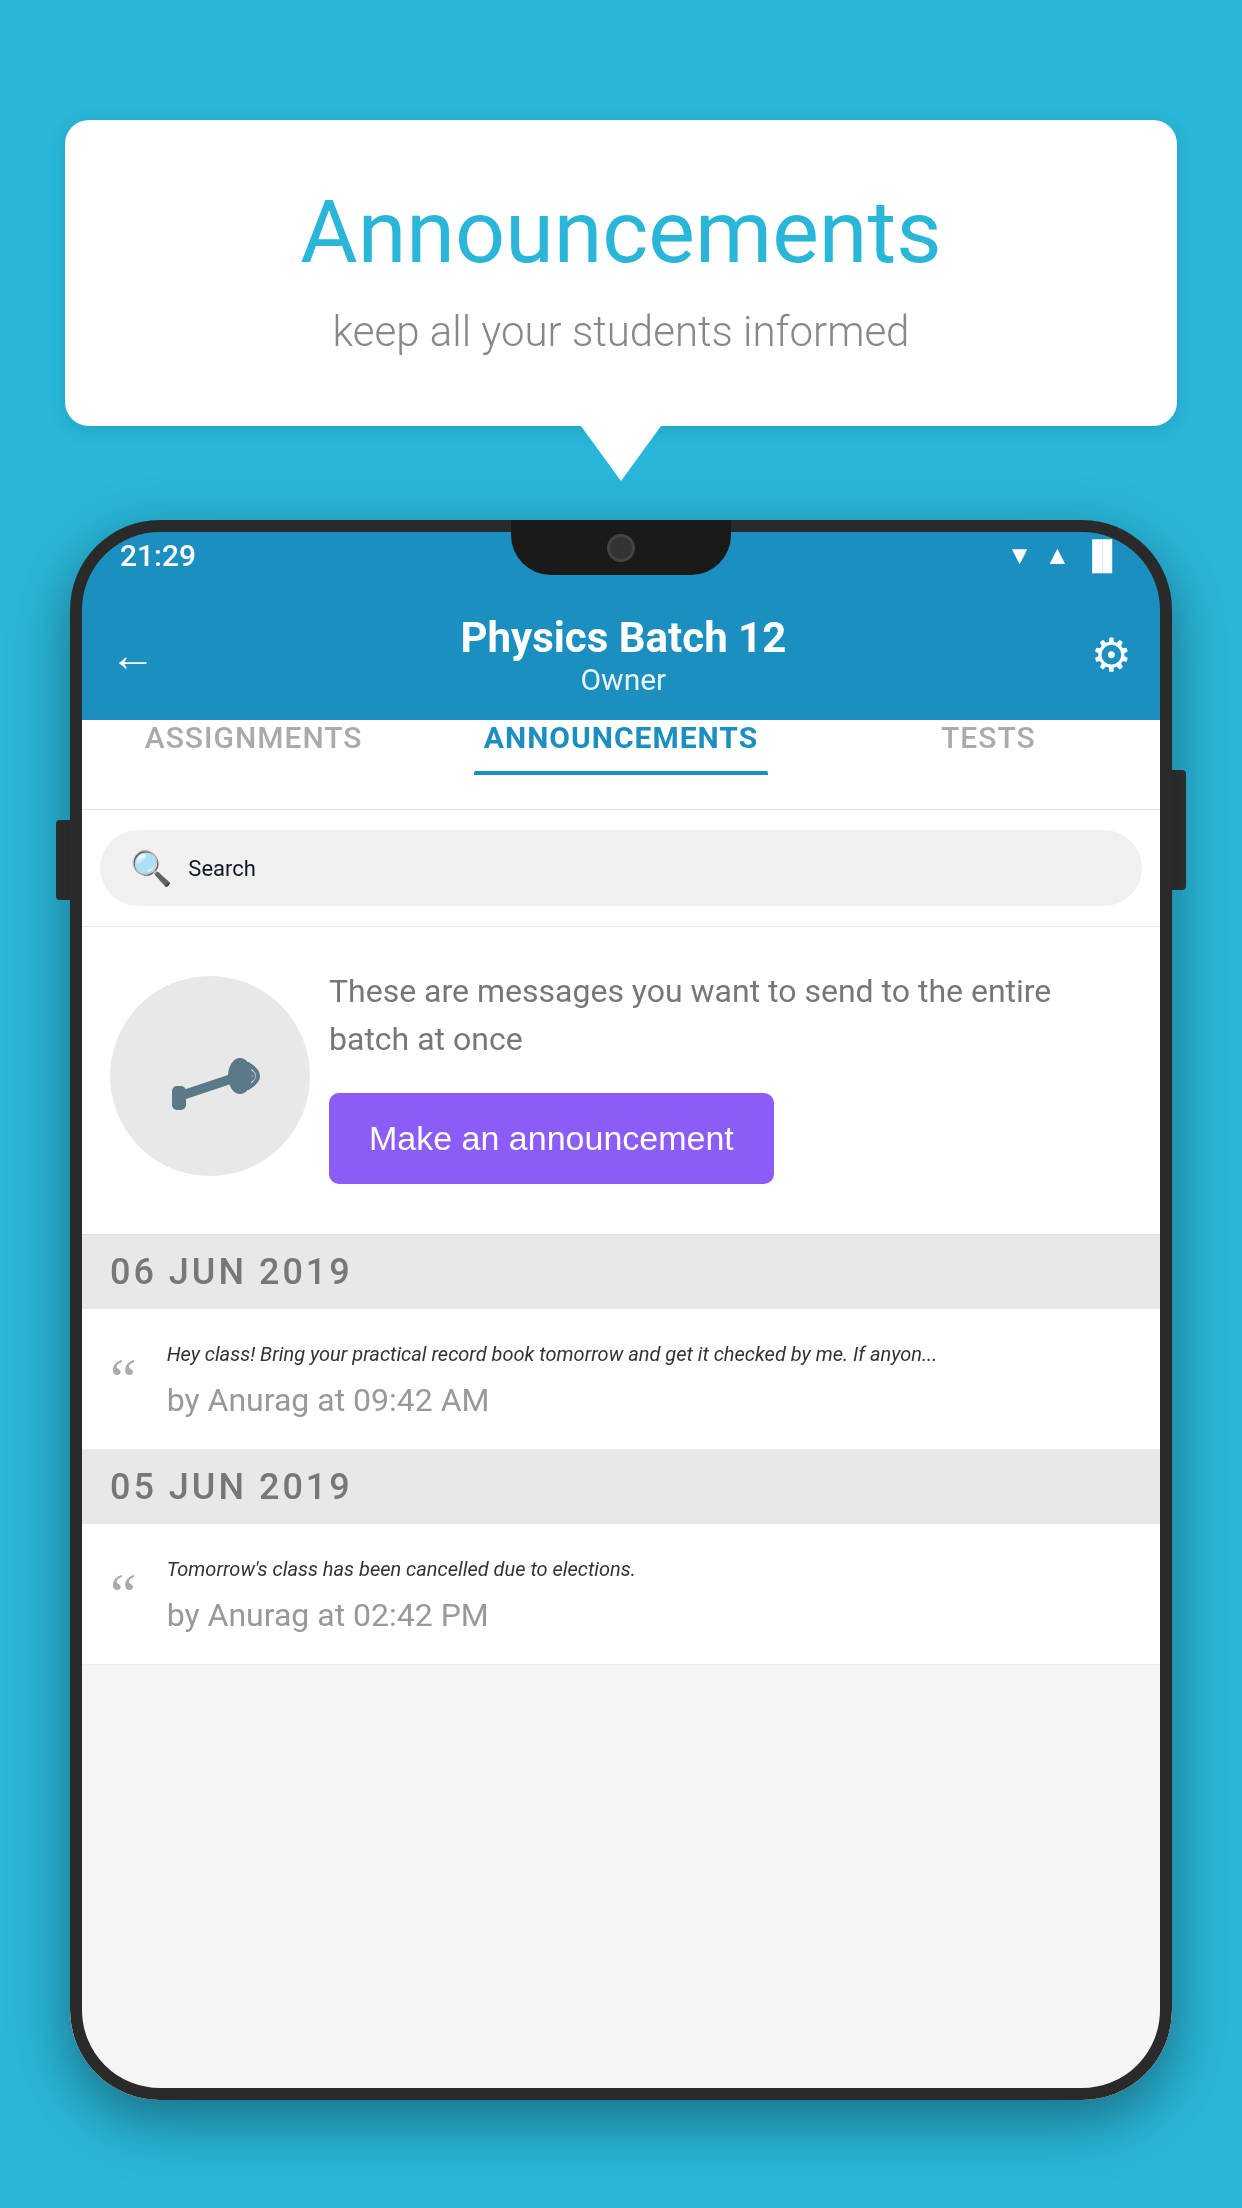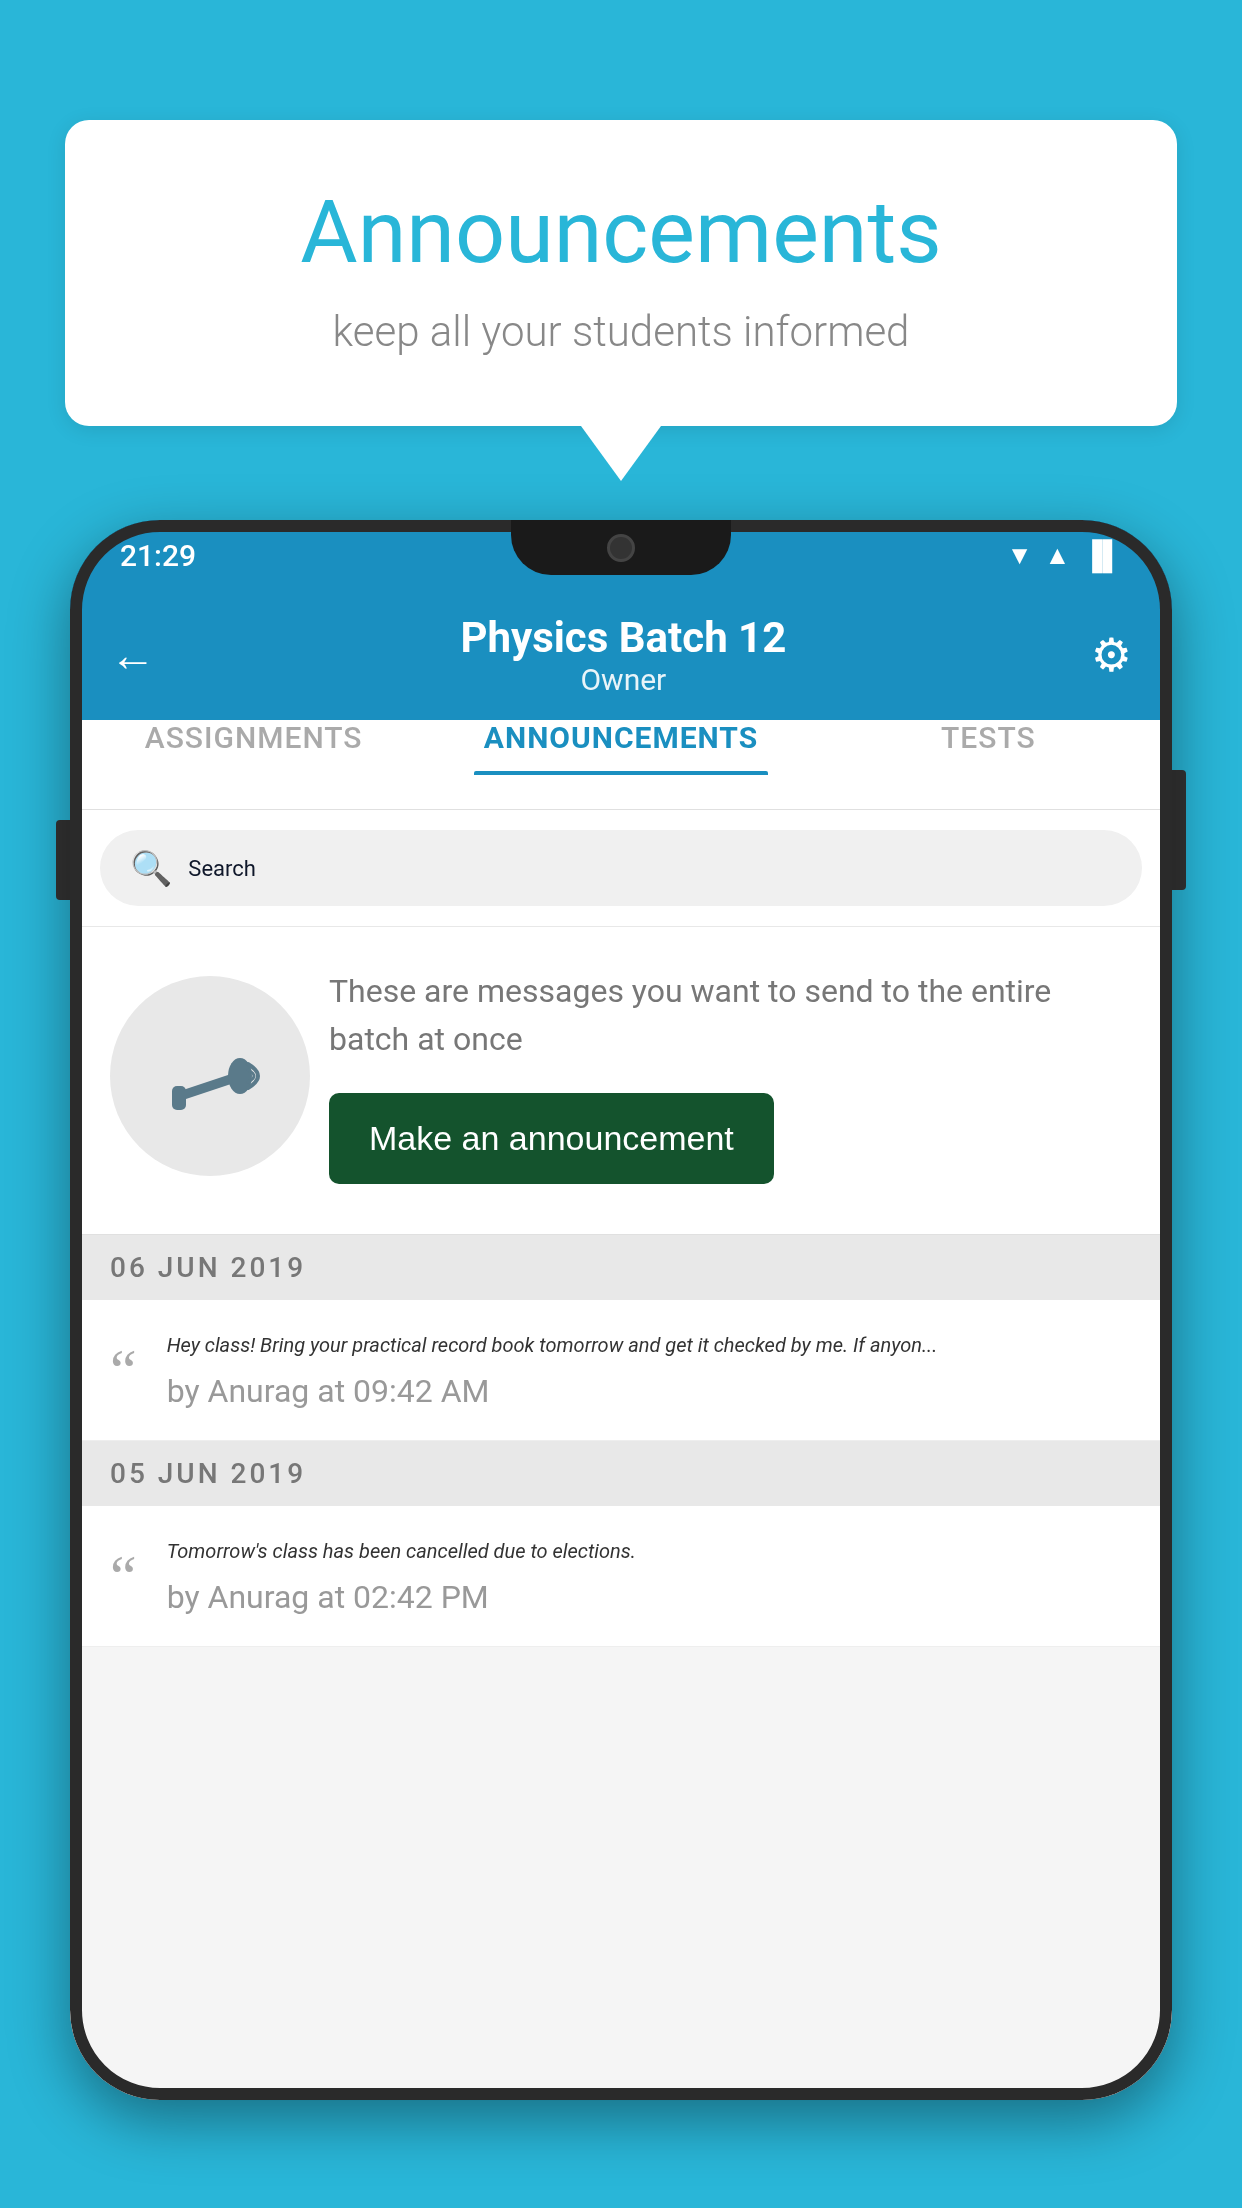--- a/index.html
+++ b/index.html
@@ -284,35 +284,35 @@
     }
 
     .promo-description {
       font-size: 32px;
       color: #777777;
       line-height: 1.5;
       margin-bottom: 30px;
     }
 
     .make-announcement-btn {
-      background: #14532d;
+      background: #8b5cf6;
       color: white;
       border: none;
       border-radius: 10px;
       padding: 26px 40px;
       font-size: 34px;
       font-weight: 500;
       cursor: pointer;
     }
 
     
     .date-separator {
       background: #e8e8e8;
       padding: 16px 40px;
-      font-size: 28px;
+      font-size: 36px;
       color: #777777;
       letter-spacing: 3px;
       font-weight: 500;
     }
 
     
     .announcement-item {
       background: white;
       padding: 30px 40px;
       display: flex;

